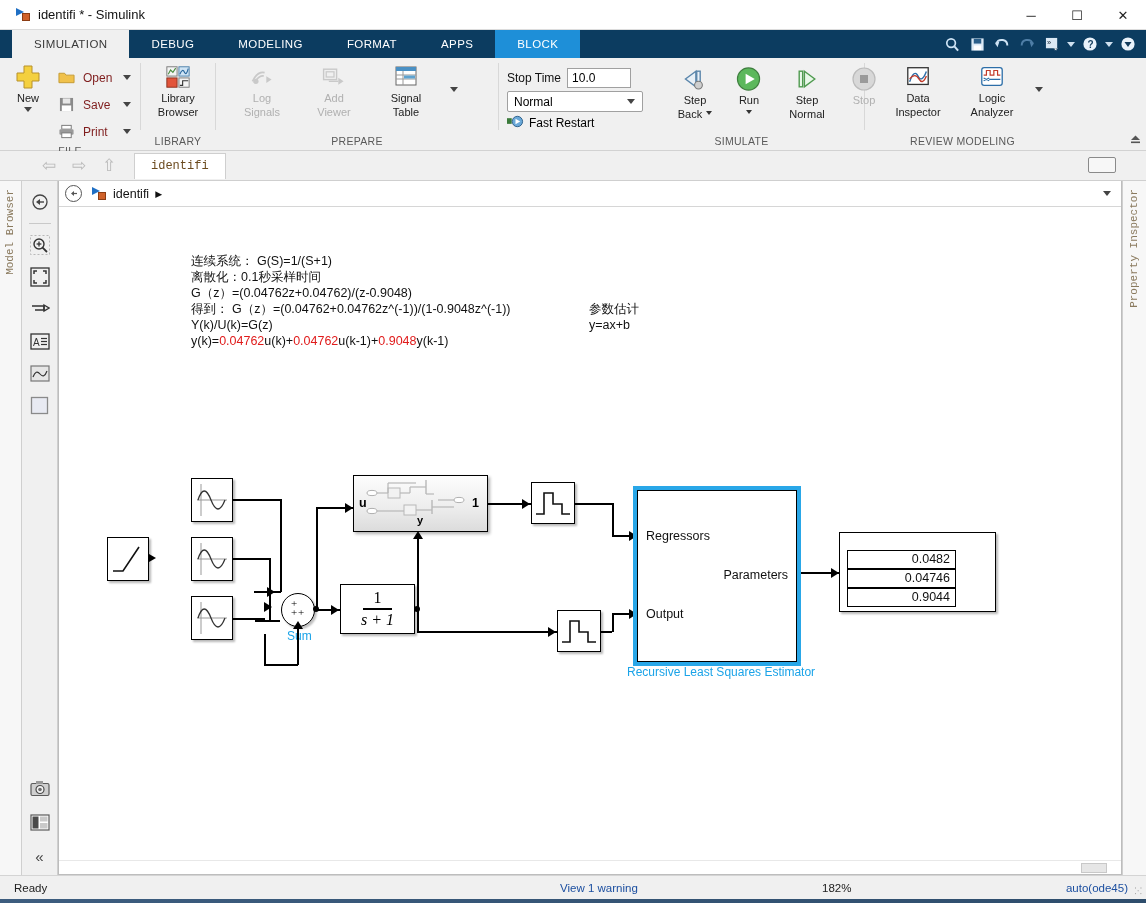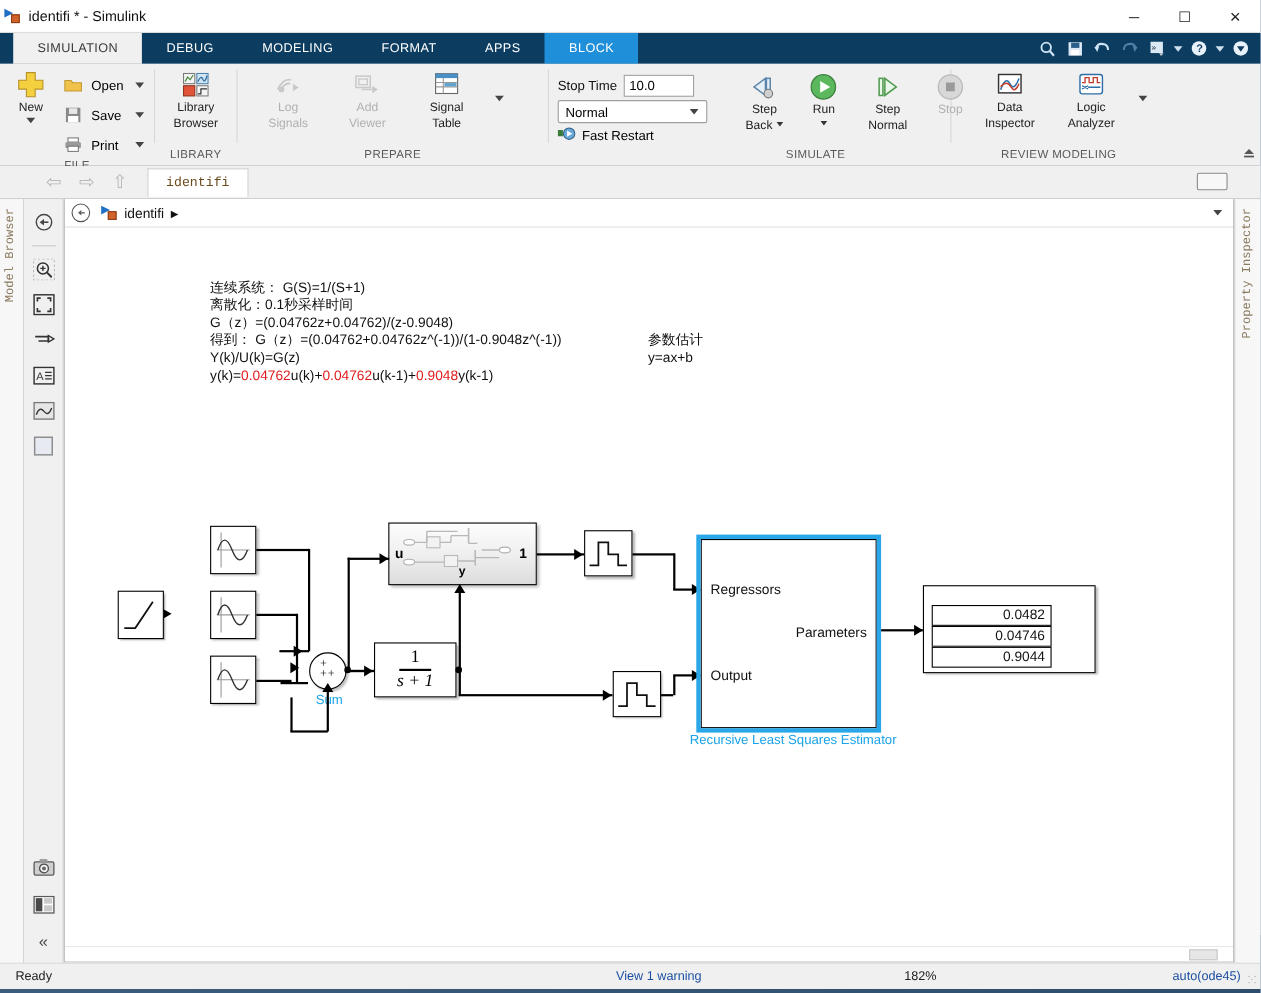--- a/index.html
+++ b/index.html
@@ -38,21 +38,21 @@
   #win {
     position:absolute; left:0; top:0; width:1146px; height:899px;
     background:#f0f0f0;
     display:flex; flex-direction:column;
   }
   
   #titlebar {
     height:30px; background:#ffffff; display:flex; align-items:center;
     border-bottom:1px solid #dcdcdc; position:relative;
   }
-  #titlebar .tbleft { display:flex; align-items:center; padding-left:4px; gap:7px; }
+  #titlebar .tbleft { display:flex; align-items:center; padding-left:16px; gap:7px; }
   .simulink-logo { width:15px; height:14px; position:relative; display:inline-block; }
   .simulink-logo .tri { position:absolute; left:0; top:0; width:0;height:0;
      border-left:8px solid #1f6fc4; border-top:4px solid transparent; border-bottom:4px solid transparent;}
   .simulink-logo .sq { position:absolute; left:6px; top:5px; width:8px;height:8px;
      background:#d0622a; border:1px solid #8c3d14; }
   #titlebar .title { font-size:13px; color:#111; }
   #wincontrols { position:absolute; right:0; top:0; height:30px; display:flex; }
   #wincontrols div {
     width:46px; height:30px; display:flex; align-items:center; justify-content:center;
     font-size:13px; color:#222;
@@ -80,21 +80,21 @@
   }
   .rgroup { display:flex; flex-direction:column; height:93px; position:relative; }
   .rgroup .gcontent { flex:1; display:flex; align-items:flex-start; padding:4px 6px 0 6px; }
   .rgroup .glabel { height:16px; font-size:10.5px; color:#5a5a5a; text-align:center; letter-spacing:.3px;}
   .rsep { width:1px; background:#d8d8d8; margin:5px 0 20px 0; }
 
   .bigbtn { display:flex; flex-direction:column; align-items:center; width:56px; padding-top:2px; cursor:default;}
   .bigbtn .lab { font-size:11px; color:#222; text-align:center; line-height:12px; margin-top:2px;}
   .bigbtn.dim .lab { color:#b0b0b0; }
   .smrow { display:flex; align-items:center; gap:4px; height:27px; padding:0 3px; cursor:default;}
-  .smrow .lab { font-size:12px; color:#000000; min-width:36px; }
+  .smrow .lab { font-size:12px; color:#7f1d1d; min-width:36px; }
   .caret { width:0;height:0;border-left:4px solid transparent;border-right:4px solid transparent;border-top:5px solid #444; }
   .caretsm { width:0;height:0;border-left:3.5px solid transparent;border-right:3.5px solid transparent;border-top:4.5px solid #333; }
 
   .iconbox { width:26px;height:26px; display:flex; align-items:center; justify-content:center;}
 
   
   #simfields { display:flex; flex-direction:column; gap:3px; padding:6px 8px 0 6px; }
   #simfields .row1 { display:flex; align-items:center; gap:6px; }
   #simfields .lbl { font-size:12px; color:#111; }
   #stoptime {

